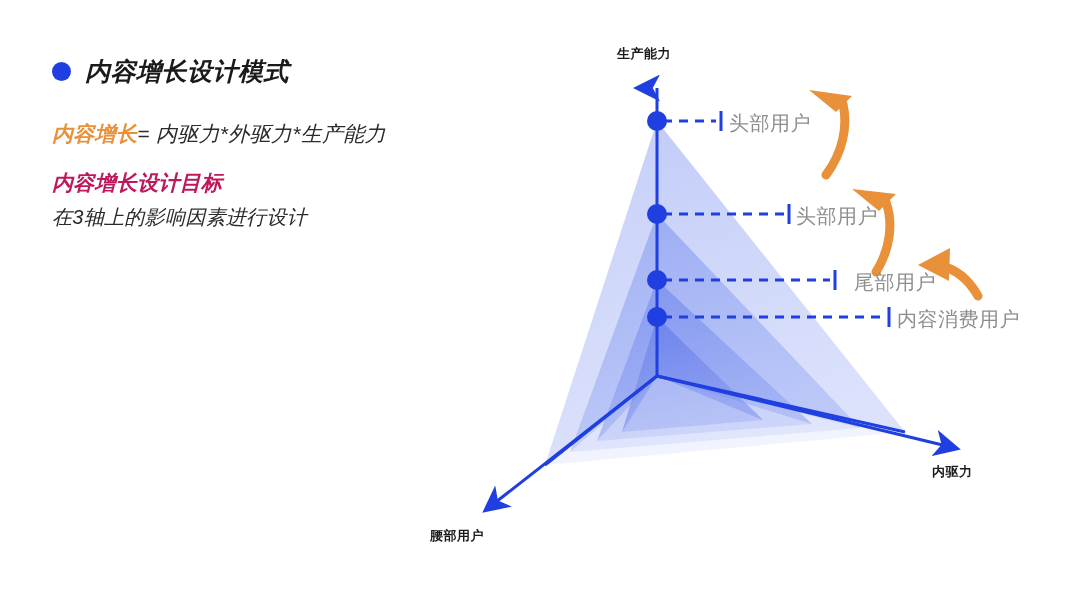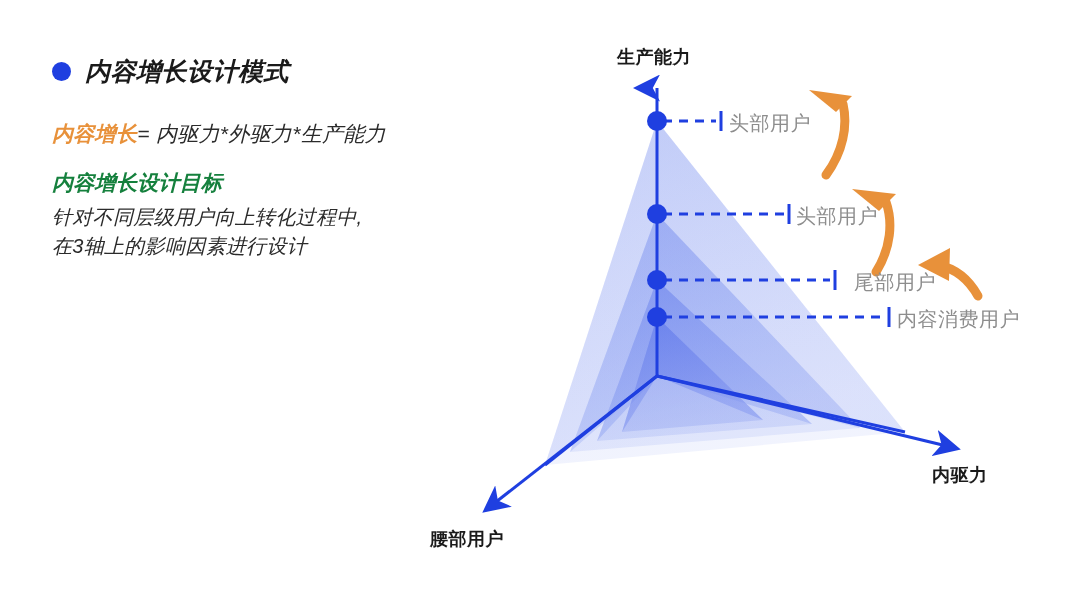--- a/index.html
+++ b/index.html
@@ -52,21 +52,21 @@
     margin-bottom: 16px;
     line-height: 1.35;
     letter-spacing: 0.3px;
   }
   .accent {
     color: #e8913a;
     font-weight: bold;
   }
   .goal-head {
     font-size: 21px;
-    color: #15803d;
+    color: #be185d;
     font-weight: bold;
     letter-spacing: 0.3px;
     margin-bottom: 6px;
     margin-top: 21px;
   }
   .goal-body {
     font-size: 20px;
     color: #2b2b2b;
     line-height: 1.45;
     letter-spacing: 0.3px;
@@ -75,21 +75,21 @@
   
   .diagram {
     position: absolute;
     left: 0;
     top: 0;
     width: 1080px;
     height: 602px;
   }
   .axis-label {
     position: absolute;
-    font-size: 18px;
+    font-size: 13px;
     font-weight: bold;
     color: #1a1a1a;
     white-space: nowrap;
     letter-spacing: 0.5px;
   }
   .tier-label {
     position: absolute;
     font-size: 20px;
     color: #8d8d8d;
     white-space: nowrap;
@@ -108,21 +108,20 @@
       <span class="title-text">内容增长设计模式</span>
     </div>
 
     <div class="formula-line">
       <span class="accent">内容增长</span><span>= 内驱力*外驱力*生产能力</span>
     </div>
 
     <div class="goal-head">内容增长设计目标</div>
 
     <div class="goal-body">
-      <div>针对不同层级用户向上转化过程中,</div>
       <div>在3轴上的影响因素进行设计</div>
     </div>
   </div>
 
   <div class="diagram">
 
     <svg width="1080" height="602" viewBox="0 0 1080 602">
       <defs>
         <marker id="mk-up" markerWidth="9" markerHeight="9" refX="4.5" refY="8" orient="auto" markerUnits="strokeWidth">
           <path d="M4.5 0 L9 9 L4.5 6.6 L0 9 Z" fill="#1f3fe0"></path>

